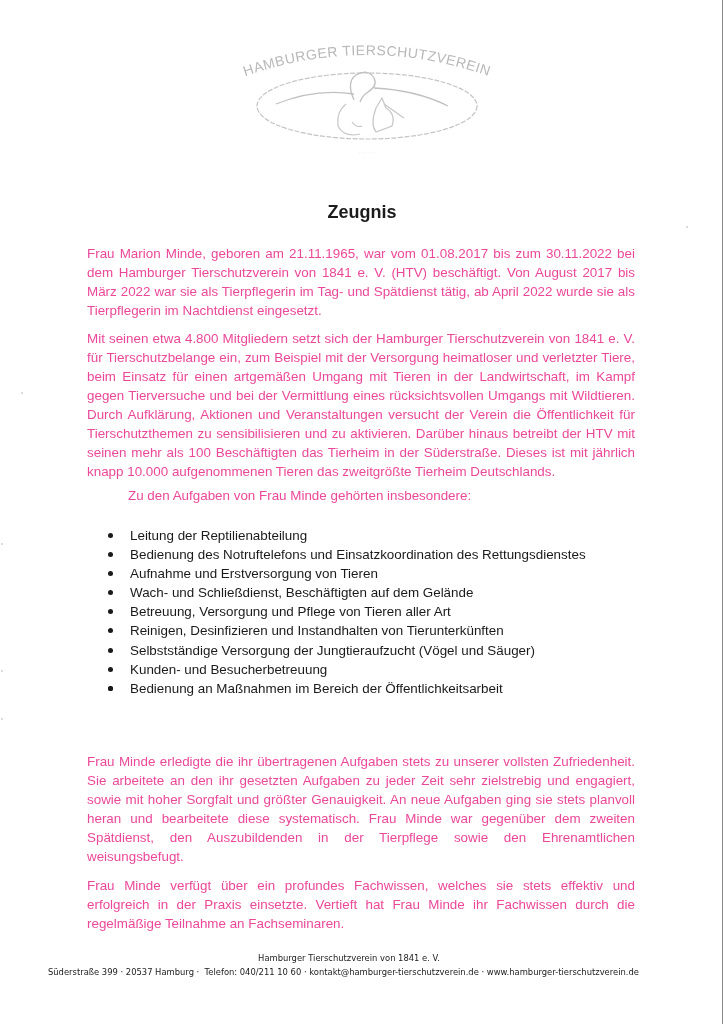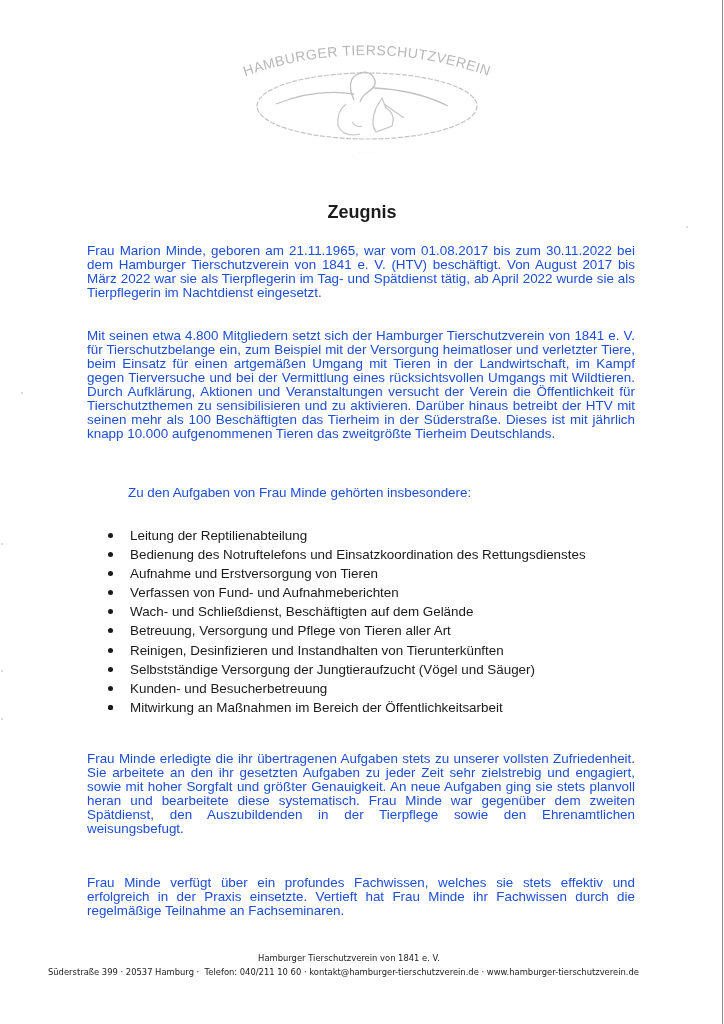--- a/index.html
+++ b/index.html
@@ -7,22 +7,22 @@
       width: 724px; height: 1024px; background: #ffffff; position: relative; overflow: hidden;
       font-family: "Liberation Sans", "DejaVu Sans", sans-serif; color: #1a1a1a;
     }
     .right-edge { position: absolute; right: 1px; top: 0; width: 1px; height: 1024px; background: #8a8a8a; }
     .logo { position: absolute; left: 236px; top: 42px; width: 262px; height: 120px; }
     .page-title {
       position: absolute; top: 202px; left: 0; width: 724px; text-align: center;
       font-size: 18px; font-weight: bold; color: #1c1c1c;
     }
     .body-text {
-      position: absolute; left: 87px; width: 548px; font-size: 13.4px; line-height: 14px;
-      text-align: justify; color: #1d4ed8; margin: 0;
+      position: absolute; left: 87px; width: 548px; font-size: 13.4px; line-height: 19px;
+      text-align: justify; color: #ec4899; margin: 0;
     }
     .p1 { top: 244px; }
     .p2 { top: 329px; }
     .p3 { top: 486px; margin-left: 41px; }
     .tasks { position: absolute; left: 105px; top: 526px; margin: 0; padding: 0; list-style: none; }
     .tasks li { font-size: 13.4px; line-height: 19.1px; position: relative; padding-left: 25px; white-space: nowrap; }
     .tasks li .bullet { position: absolute; left: 3px; top: 7px; width: 5px; height: 5px; border-radius: 50%; background: #1a1a1a; }
     .p4 { top: 752px; }
     .p5 { top: 876px; }
     .footer { position: absolute; left: 0; width: 594px; font-family: "DejaVu Sans", sans-serif; font-size: 8.4px; color: #1a1a1a; }
@@ -62,28 +62,27 @@
 <div class="page-title">Zeugnis</div>
 
 <p class="body-text p1">Frau Marion Minde, geboren am 21.11.1965, war vom 01.08.2017 bis zum 30.11.2022 bei dem Hamburger Tierschutzverein von 1841 e. V. (HTV) beschäftigt. Von August 2017 bis März 2022 war sie als Tierpflegerin im Tag- und Spätdienst tätig, ab April 2022 wurde sie als Tierpflegerin im Nachtdienst eingesetzt.</p>
 <p class="body-text p2">Mit seinen etwa 4.800 Mitgliedern setzt sich der Hamburger Tierschutzverein von 1841 e. V. für Tierschutzbelange ein, zum Beispiel mit der Versorgung heimatloser und verletzter Tiere, beim Einsatz für einen artgemäßen Umgang mit Tieren in der Landwirtschaft, im Kampf gegen Tierversuche und bei der Vermittlung eines rücksichtsvollen Umgangs mit Wildtieren. Durch Aufklärung, Aktionen und Veranstaltungen versucht der Verein die Öffentlichkeit für Tierschutzthemen zu sensibilisieren und zu aktivieren. Darüber hinaus betreibt der HTV mit seinen mehr als 100 Beschäftigten das Tierheim in der Süderstraße. Dieses ist mit jährlich knapp 10.000 aufgenommenen Tieren das zweitgrößte Tierheim Deutschlands.</p>
 <p class="body-text p3">Zu den Aufgaben von Frau Minde gehörten insbesondere:</p>
 
 <ul class="tasks">
   <li><span class="bullet"></span><span>Leitung der Reptilienabteilung</span></li>
   <li><span class="bullet"></span><span>Bedienung des Notruftelefons und Einsatzkoordination des Rettungsdienstes</span></li>
   <li><span class="bullet"></span><span>Aufnahme und Erstversorgung von Tieren</span></li>
-  <li><span class="bullet"></span><span>Verfassen von Fund- und Aufnahmeberichten</span></li>
   <li><span class="bullet"></span><span>Wach- und Schließdienst, Beschäftigten auf dem Gelände</span></li>
   <li><span class="bullet"></span><span>Betreuung, Versorgung und Pflege von Tieren aller Art</span></li>
   <li><span class="bullet"></span><span>Reinigen, Desinfizieren und Instandhalten von Tierunterkünften</span></li>
   <li><span class="bullet"></span><span>Selbstständige Versorgung der Jungtieraufzucht (Vögel und Säuger)</span></li>
   <li><span class="bullet"></span><span>Kunden- und Besucherbetreuung</span></li>
   <li><span class="bullet"></span></li>
-  <li><span class="bullet"></span><span>Mitwirkung an Maßnahmen im Bereich der Öffentlichkeitsarbeit</span></li>
+  <li><span class="bullet"></span><span>Bedienung an Maßnahmen im Bereich der Öffentlichkeitsarbeit</span></li>
 </ul>
 
 <p class="body-text p4">Frau Minde erledigte die ihr übertragenen Aufgaben stets zu unserer vollsten Zufriedenheit. Sie arbeitete an den ihr gesetzten Aufgaben zu jeder Zeit sehr zielstrebig und engagiert, sowie mit hoher Sorgfalt und größter Genauigkeit. An neue Aufgaben ging sie stets planvoll heran und bearbeitete diese systematisch. Frau Minde war gegenüber dem zweiten Spätdienst, den Auszubildenden in der Tierpflege sowie den Ehrenamtlichen weisungsbefugt.</p>
 <p class="body-text p5">Frau Minde verfügt über ein profundes Fachwissen, welches sie stets effektiv und erfolgreich in der Praxis einsetzte. Vertieft hat Frau Minde ihr Fachwissen durch die regelmäßige Teilnahme an Fachseminaren.</p>
 
 <div class="footer footer-org">Hamburger Tierschutzverein von 1841 e. V.</div>
 <div class="footer footer-contact">
   <span>Süderstraße 399 · 20537 Hamburg ·</span>&nbsp;
   <span>Telefon: 040/211 10 60 ·</span>
   <span>kontakt@hamburger-tierschutzverein.de</span><span> · </span><span>www.hamburger-tierschutzverein.de</span>

